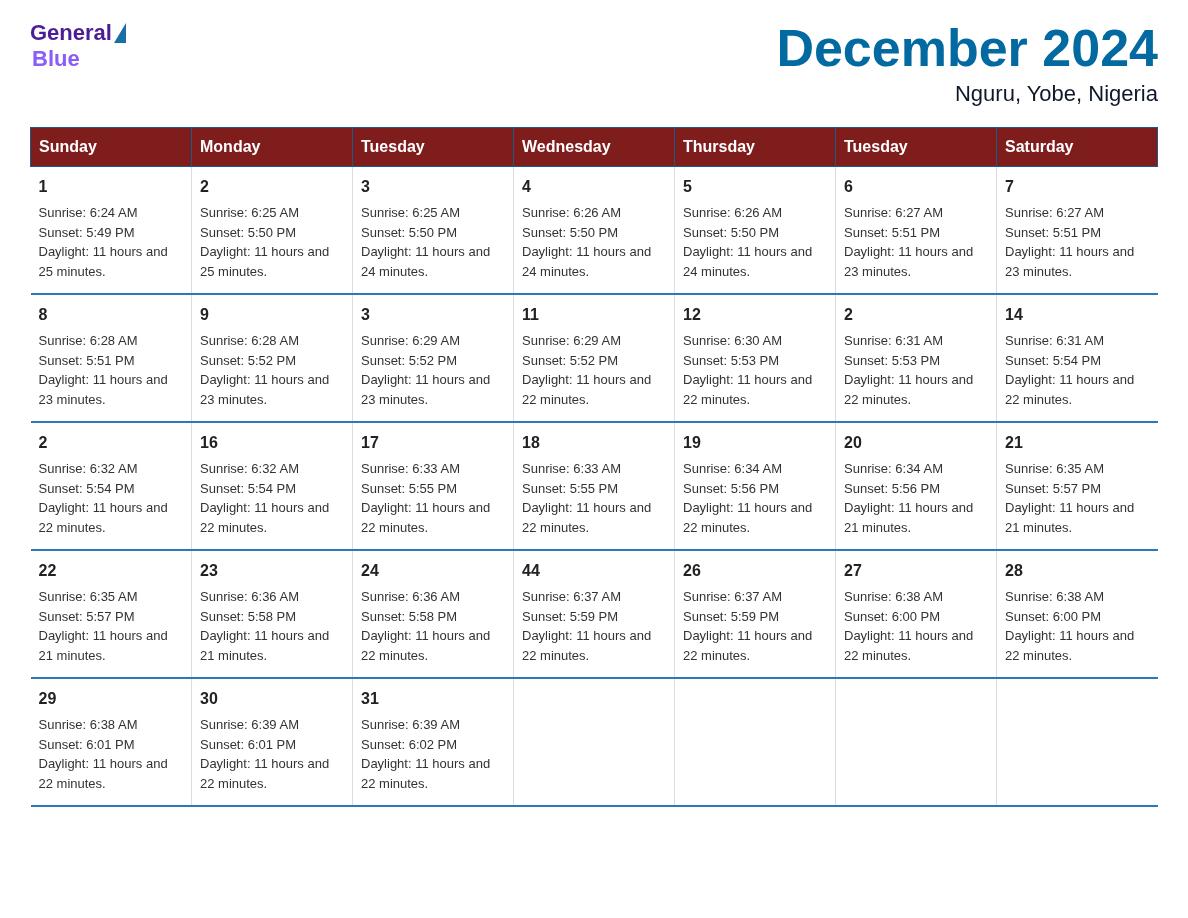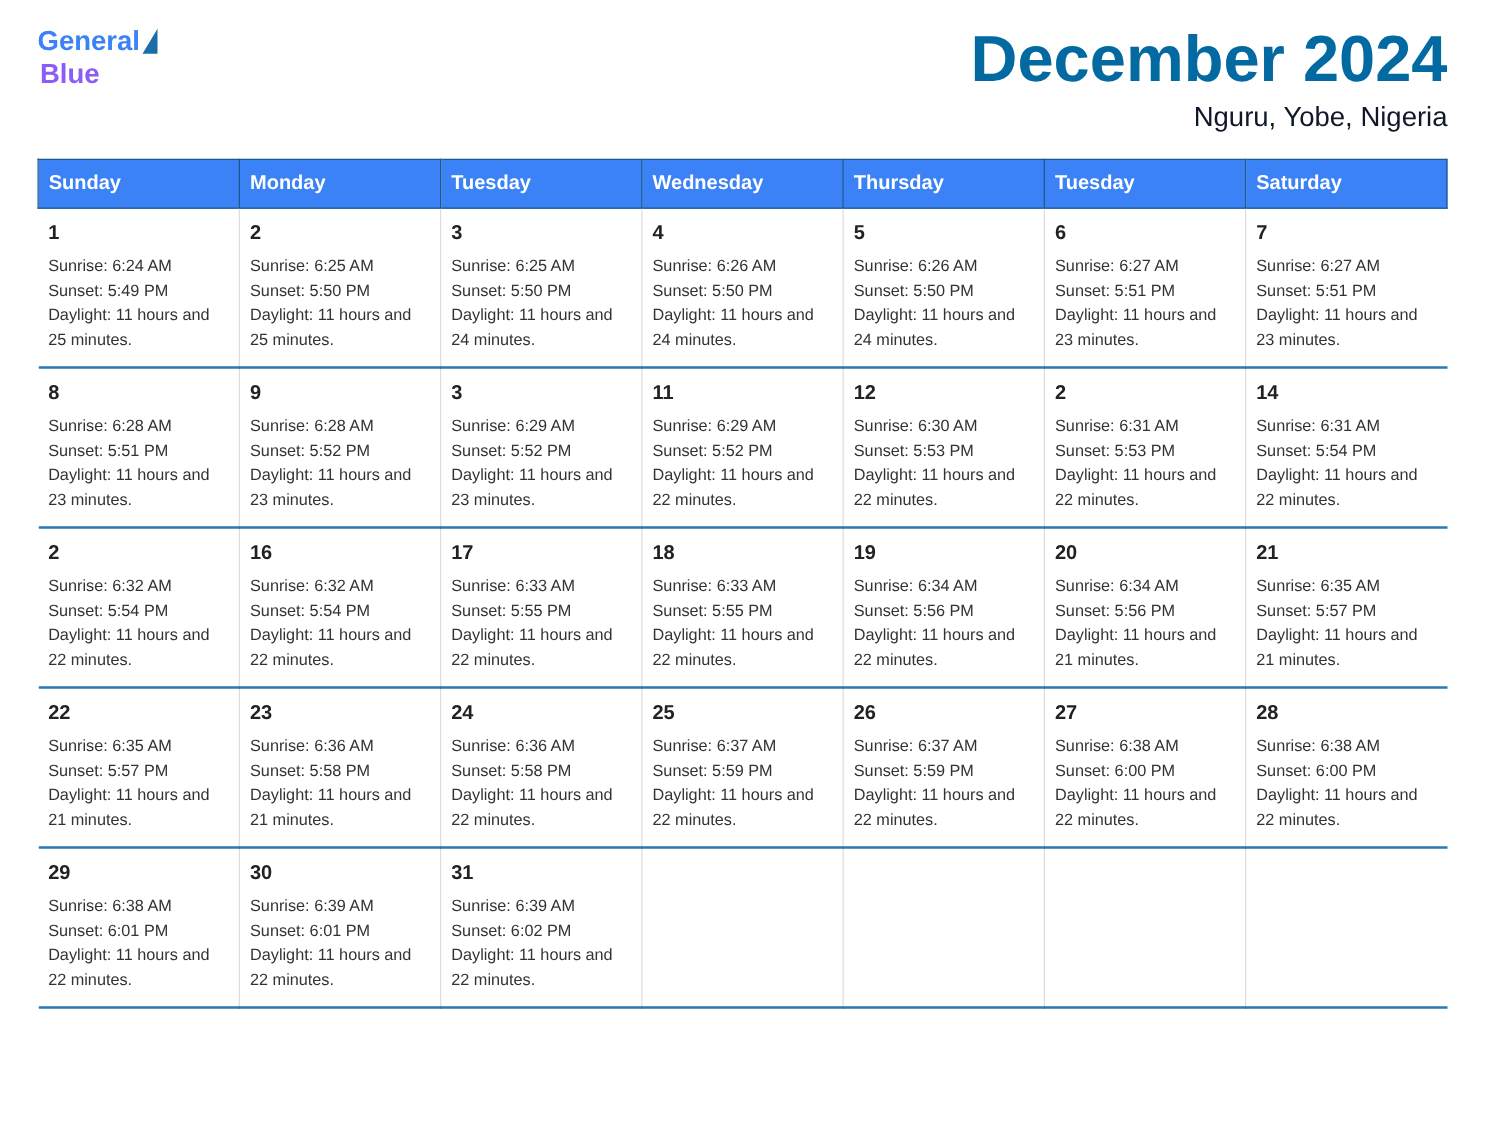--- a/index.html
+++ b/index.html
@@ -21,21 +21,21 @@
       flex-direction: column;
       align-items: flex-start;
     }
     .logo-text {
       display: flex;
       align-items: center;
       font-size: 22px;
       font-weight: bold;
       color: #333;
     }
-    .logo-general { color: #3b82f6; }
+    .logo-general { color: #4c1d95; }
     .logo-triangle {
       width: 0;
       height: 0;
       border-left: 12px solid transparent;
       border-right: 0px solid transparent;
       border-bottom: 20px solid #1a6ea8;
       margin: 0 2px;
       display: inline-block;
     }
     .logo-blue {
@@ -56,21 +56,21 @@
       font-size: 22px;
       color: #0f172a;
       margin-top: 4px;
     }
     table {
       width: 100%;
       border-collapse: collapse;
       table-layout: fixed;
     }
     thead tr th {
-      background-color: #3b82f6;
+      background-color: #7f1d1d;
       color: #fff;
       padding: 10px 8px;
       font-size: 16px;
       font-weight: bold;
       text-align: left;
       border: 1px solid #1a5a8a;
     }
     tbody tr {
       border-bottom: 2px solid #2a7ab5;
     }
@@ -158,21 +158,21 @@
         <td><span class="day-num">17</span>Sunrise: 6:33 AM<br>Sunset: 5:55 PM<br>Daylight: 11 hours and 22 minutes.</td>
         <td><span class="day-num">18</span>Sunrise: 6:33 AM<br>Sunset: 5:55 PM<br>Daylight: 11 hours and 22 minutes.</td>
         <td><span class="day-num">19</span>Sunrise: 6:34 AM<br>Sunset: 5:56 PM<br>Daylight: 11 hours and 22 minutes.</td>
         <td><span class="day-num">20</span>Sunrise: 6:34 AM<br>Sunset: 5:56 PM<br>Daylight: 11 hours and 21 minutes.</td>
         <td><span class="day-num">21</span>Sunrise: 6:35 AM<br>Sunset: 5:57 PM<br>Daylight: 11 hours and 21 minutes.</td>
       </tr>
       <tr>
         <td><span class="day-num">22</span>Sunrise: 6:35 AM<br>Sunset: 5:57 PM<br>Daylight: 11 hours and 21 minutes.</td>
         <td><span class="day-num">23</span>Sunrise: 6:36 AM<br>Sunset: 5:58 PM<br>Daylight: 11 hours and 21 minutes.</td>
         <td><span class="day-num">24</span>Sunrise: 6:36 AM<br>Sunset: 5:58 PM<br>Daylight: 11 hours and 22 minutes.</td>
-        <td><span class="day-num">25</span>Sunrise: 6:37 AM<br>Sunset: 5:59 PM<br>Daylight: 11 hours and 22 minutes.</td>
+        <td><span class="day-num">44</span>Sunrise: 6:37 AM<br>Sunset: 5:59 PM<br>Daylight: 11 hours and 22 minutes.</td>
         <td><span class="day-num">26</span>Sunrise: 6:37 AM<br>Sunset: 5:59 PM<br>Daylight: 11 hours and 22 minutes.</td>
         <td><span class="day-num">27</span>Sunrise: 6:38 AM<br>Sunset: 6:00 PM<br>Daylight: 11 hours and 22 minutes.</td>
         <td><span class="day-num">28</span>Sunrise: 6:38 AM<br>Sunset: 6:00 PM<br>Daylight: 11 hours and 22 minutes.</td>
       </tr>
       <tr>
         <td><span class="day-num">29</span>Sunrise: 6:38 AM<br>Sunset: 6:01 PM<br>Daylight: 11 hours and 22 minutes.</td>
         <td><span class="day-num">30</span>Sunrise: 6:39 AM<br>Sunset: 6:01 PM<br>Daylight: 11 hours and 22 minutes.</td>
         <td><span class="day-num">31</span>Sunrise: 6:39 AM<br>Sunset: 6:02 PM<br>Daylight: 11 hours and 22 minutes.</td>
         <td class="empty-cell"></td>
         <td class="empty-cell"></td>

